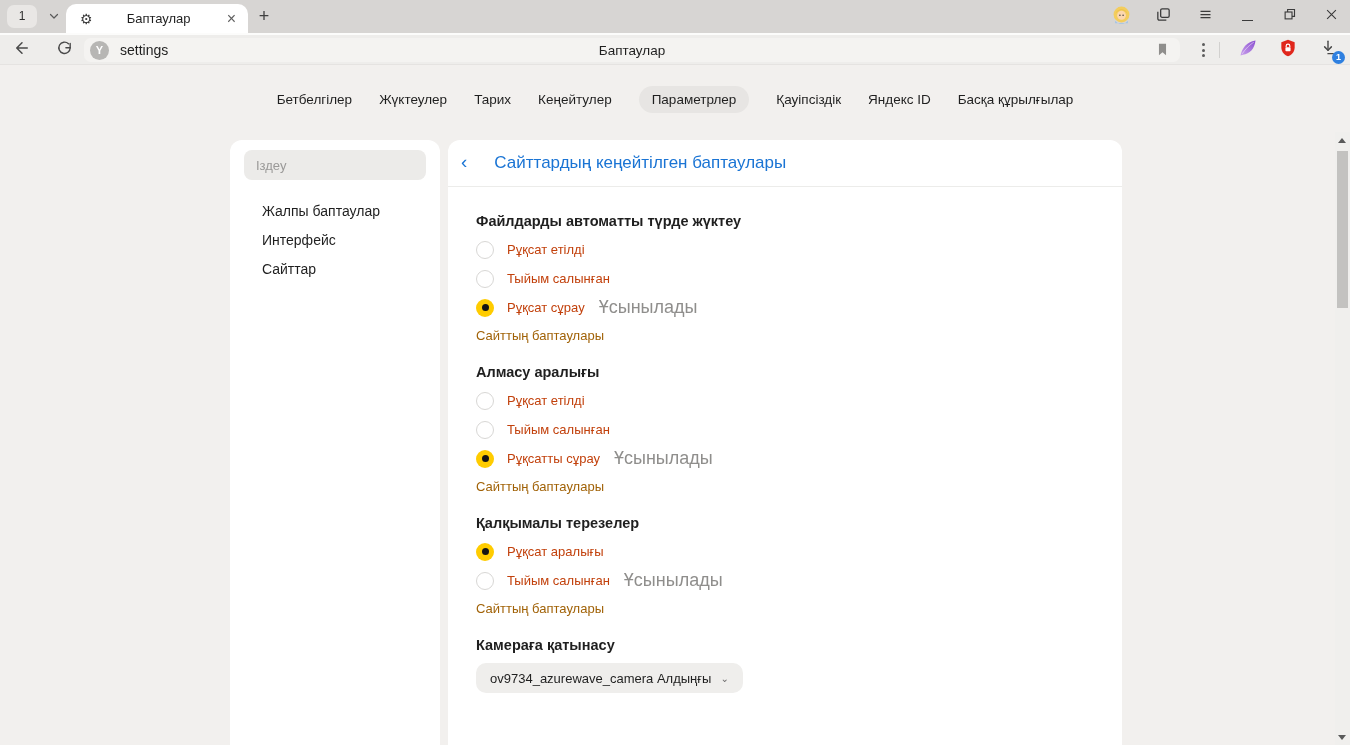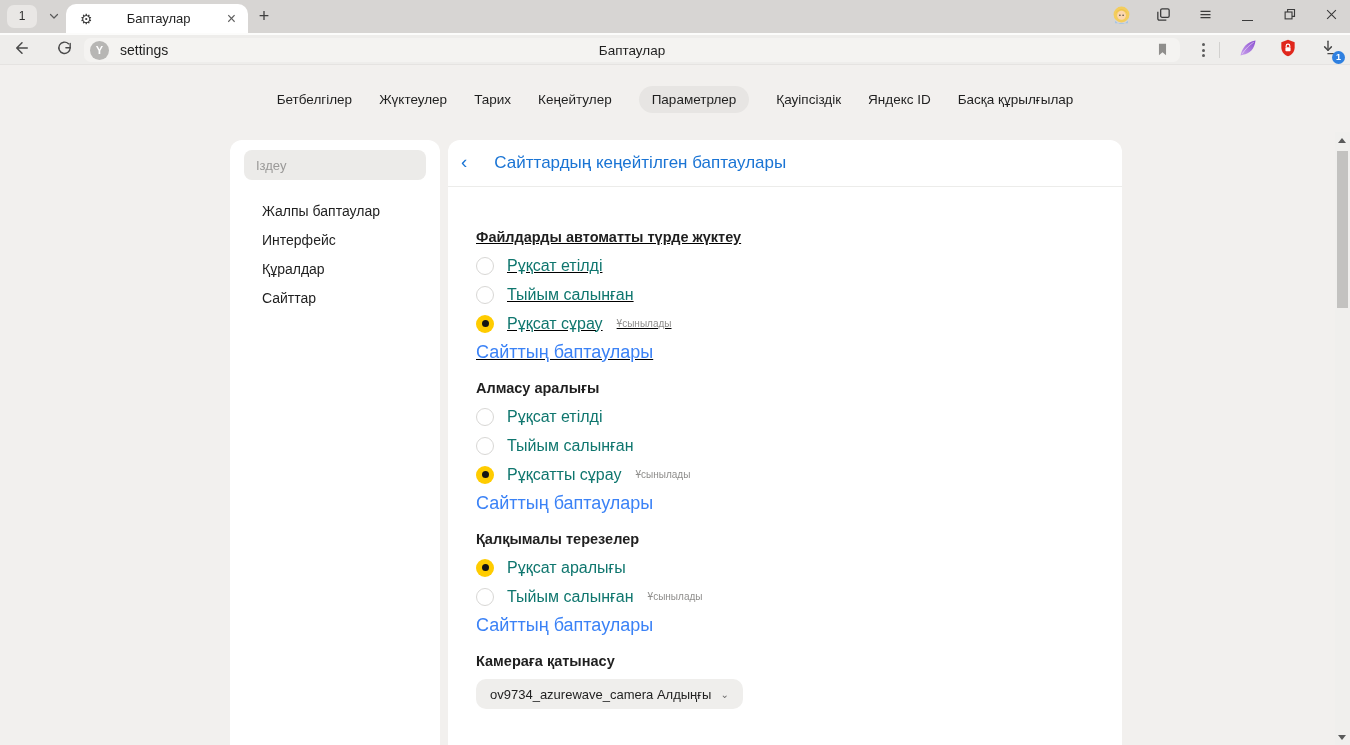--- a/index.html
+++ b/index.html
@@ -68,34 +68,34 @@
   .sidebar-item { height:29px; line-height:29px; padding-left:32px; font-size:14px;
     color:#1f1f1f; cursor:pointer; }
 
   .main-card { position:absolute; left:448px; top:74px; width:674px; height:640px;
     background:#fff; border-radius:12px; }
   .card-header { height:47px; border-bottom:1px solid #ececea; display:flex;
     align-items:center; padding-left:13px; }
   .back-chevron { color:#1a74d4; font-size:19px; padding:0 5px 2px 0; cursor:pointer; }
   .card-heading { color:#1a74d4; font-size:17px; margin-left:22px; }
   .card-content { padding:0 28px; }
-  .section:first-child { margin-top:40px;text-decoration:underline; }
+  .section:first-child { margin-top:24px; }
   .section { margin-top:16px; }
   .section-title { font-size:14.5px; font-weight:bold; color:#1f1f1f; height:20px; line-height:20px; }
   .options { margin-top:4px; }
   .opt { height:29px; display:flex; align-items:center; cursor:pointer; }
   .radio { width:18px; height:18px; border-radius:50%; background:#fff;
     border:1px solid #d8d7d5; flex:none; }
   .radio.selected { background:#ffcc00; border:none; position:relative; }
   .radio.selected::after { content:""; position:absolute; left:5.5px; top:5.5px;
     width:7px; height:7px; border-radius:50%; background:#141414; }
-  .opt-label { margin-left:13px; font-size:16px; color:#0f766e; }
-  .opt-note { margin-left:14px; font-size:10px; color:#8f8e8c; }
-  .site-link { margin-top:4px; height:20px; line-height:20px; font-size:18px;
-    color:#3b82f6; cursor:pointer; width:fit-content; }
+  .opt-label { margin-left:13px; font-size:13px; color:#c2410c; }
+  .opt-note { margin-left:14px; font-size:18px; color:#8f8e8c; }
+  .site-link { margin-top:4px; height:20px; line-height:20px; font-size:13px;
+    color:#a16207; cursor:pointer; width:fit-content; }
   .dropdown { margin-top:8px; height:30px; background:#efeeec; border-radius:10px;
     display:inline-flex; align-items:center; padding:0 14px; font-size:13px;
     color:#1f1f1f; gap:9px; cursor:pointer; }
   .dropdown-chevron { color:#6b6b6b; font-size:10px; }
 
   
   .scrollbar { position:absolute; right:0; top:66px; bottom:0; width:15px; background:#f0efed; }
   .scroll-up { position:absolute; top:6px; left:3px; width:0; height:0;
     border-left:4.5px solid transparent; border-right:4.5px solid transparent;
     border-bottom:5px solid #5a5a5a; cursor:pointer; }
@@ -253,21 +253,20 @@
     <div class="nav-tab">Қауіпсіздік</div>
     <div class="nav-tab">Яндекс ID</div>
     <div class="nav-tab">Басқа құрылғылар</div>
   </div>
 
   <div class="sidebar-card">
     <input class="search-input" type="text" placeholder="Іздеу" style="">
     <div class="sidebar-list">
       <div class="sidebar-item">Жалпы баптаулар</div>
       <div class="sidebar-item">Интерфейс</div>
-      <div class="sidebar-item">Құралдар</div>
       <div class="sidebar-item">Сайттар</div>
     </div>
   </div>
 
   <div class="main-card">
     <div class="card-header">
       <span class="back-chevron">‹</span>
       <span class="card-heading">Сайттардың кеңейтілген баптаулары</span>
     </div>
 

